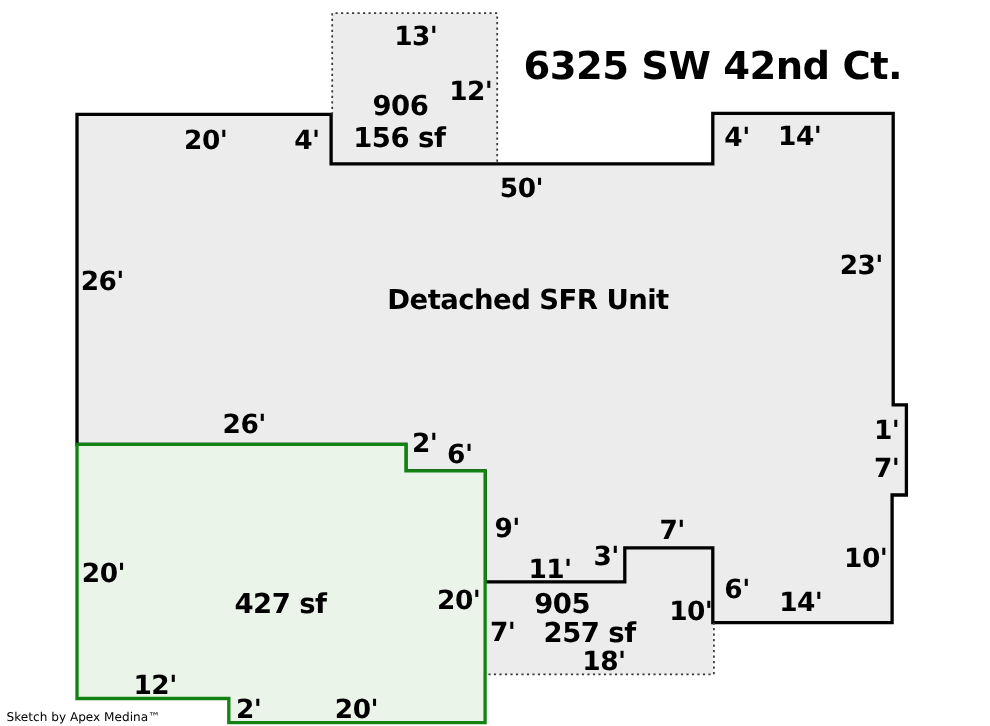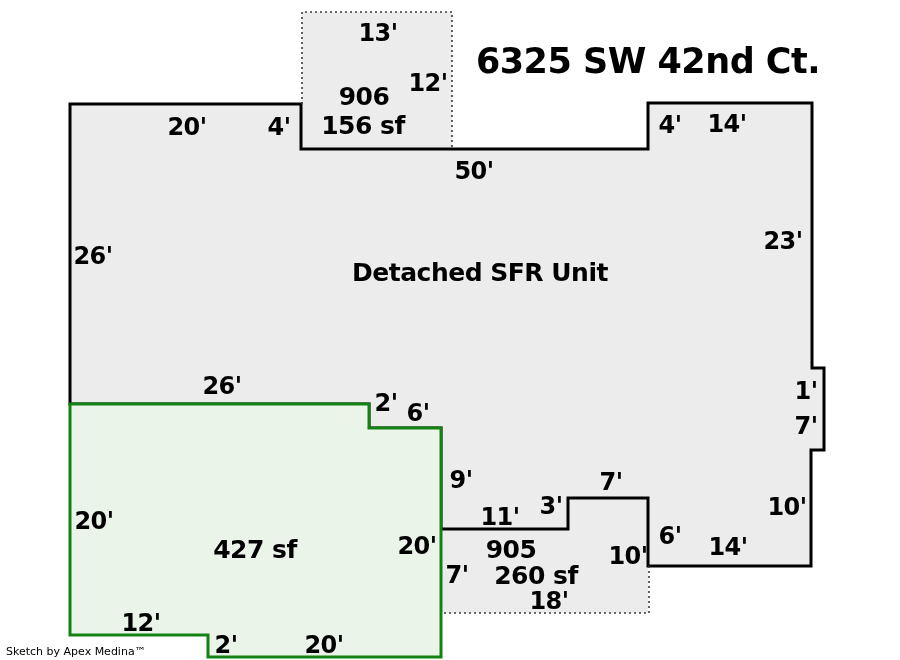--- a/index.html
+++ b/index.html
@@ -84,20 +84,20 @@
       <div class="lbl dim" style="left: 484px; top: 517px; margin-left: 16px;">11'</div>
       <div class="lbl dim" style="left: 787px; top: 507px;">10'</div>
       <div class="lbl dim" style="left: 94px; top: 521px;">20'</div>
       <div class="lbl room" style="left: 255px; top: 549px;">427 sf</div>
       <div class="lbl dim" style="left: 417px; top: 546px;">20'</div>
       <div class="lbl dim" style="left: 670px; top: 536px;">6'</div>
       <div class="lbl dim" style="left: 728px; top: 547px;">14'</div>
       <div class="lbl room" style="left: 511px; top: 549px;">905</div>
       <div class="lbl dim" style="left: 628px; top: 556px;">10'</div>
       <div class="lbl dim" style="left: 457px; top: 575px;">7'</div>
-      <div class="lbl room" style="left: 536px; top: 575px;">260 sf</div>
+      <div class="lbl room" style="left: 536px; top: 575px;">257 sf</div>
       <div class="lbl dim" style="left: 549px; top: 601px;">18'</div>
       <div class="lbl dim" style="left: 141px; top: 623px;">12'</div>
       <div class="lbl dim" style="left: 226px; top: 645px;">2'</div>
       <div class="lbl dim" style="left: 324px; top: 645px;">20'</div>
     </div>
 
 </div>
 
 </body></html>

